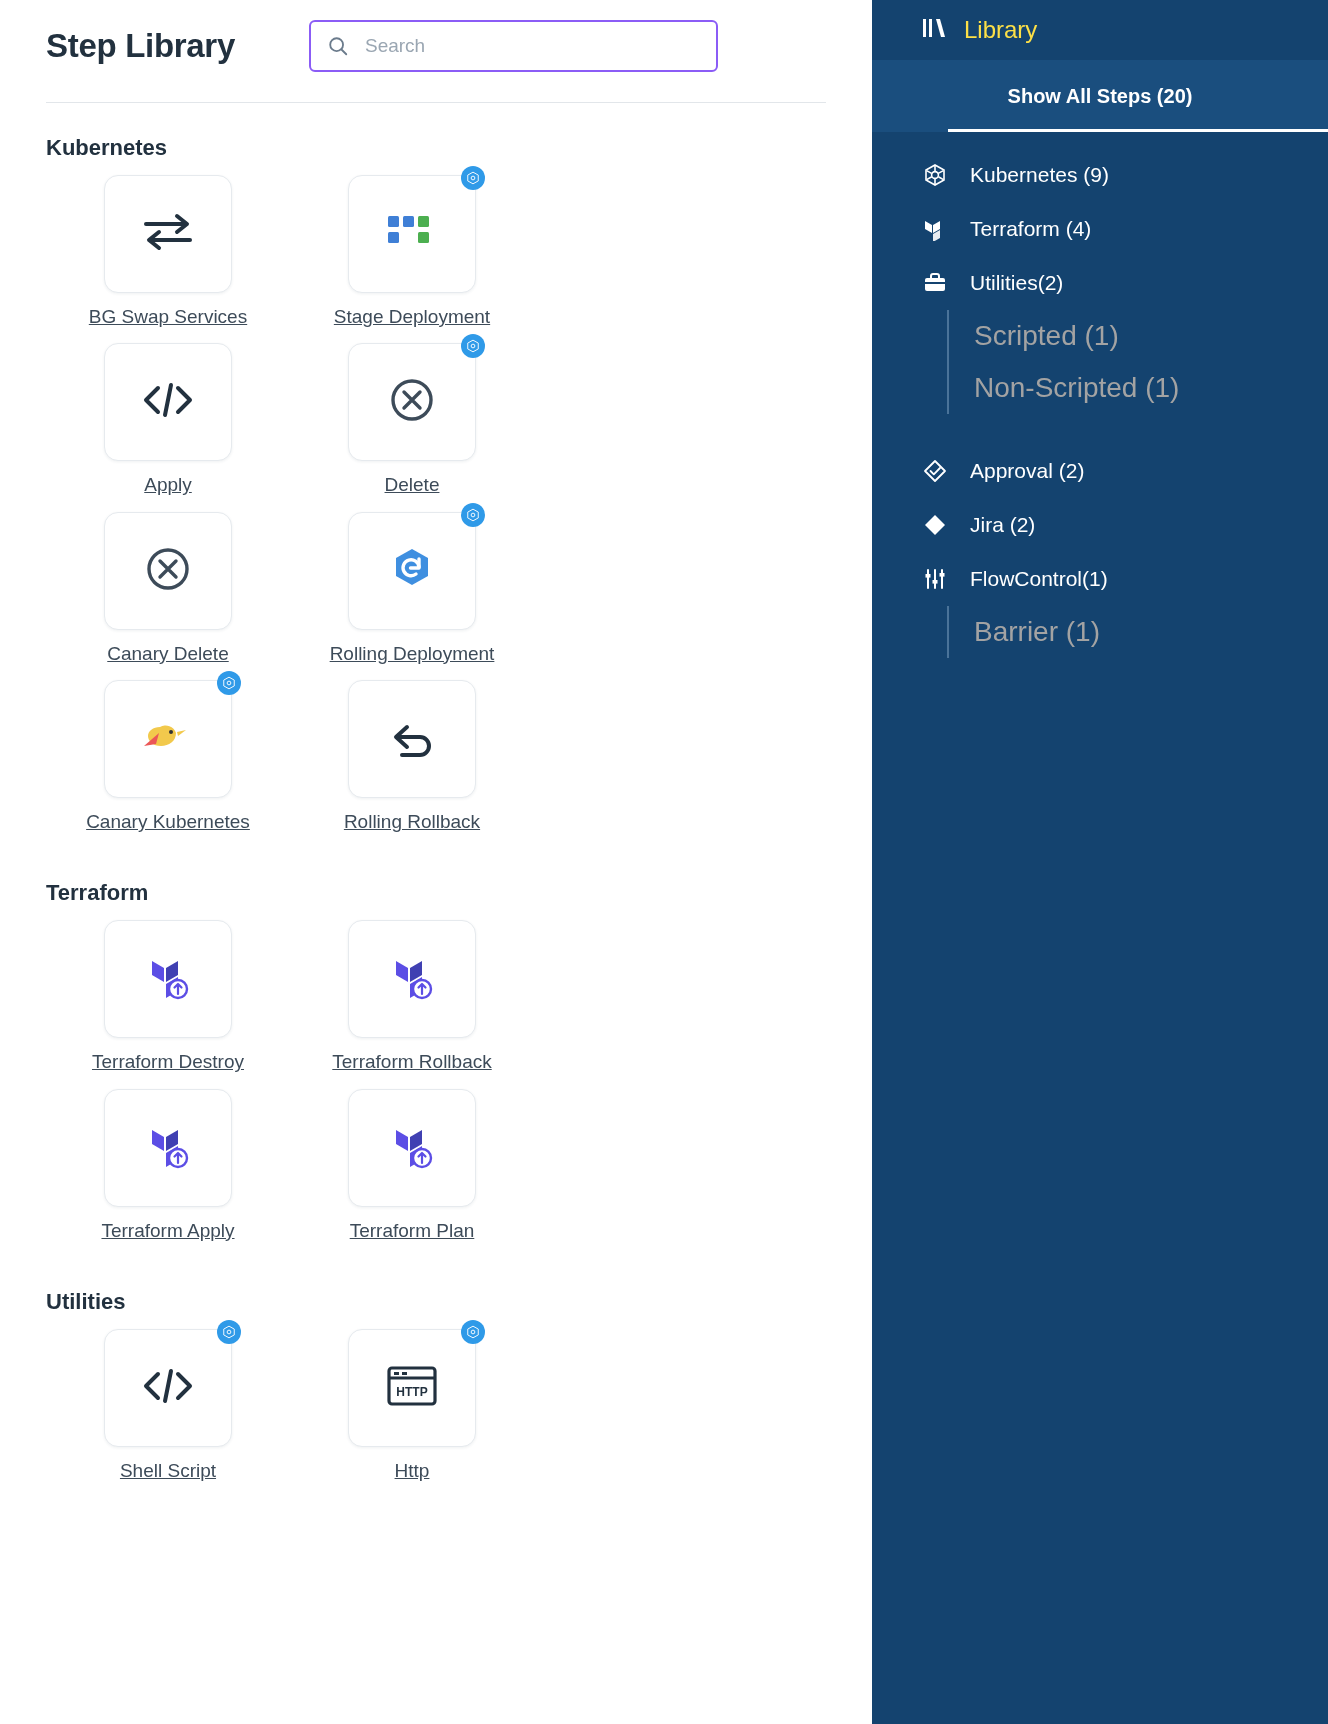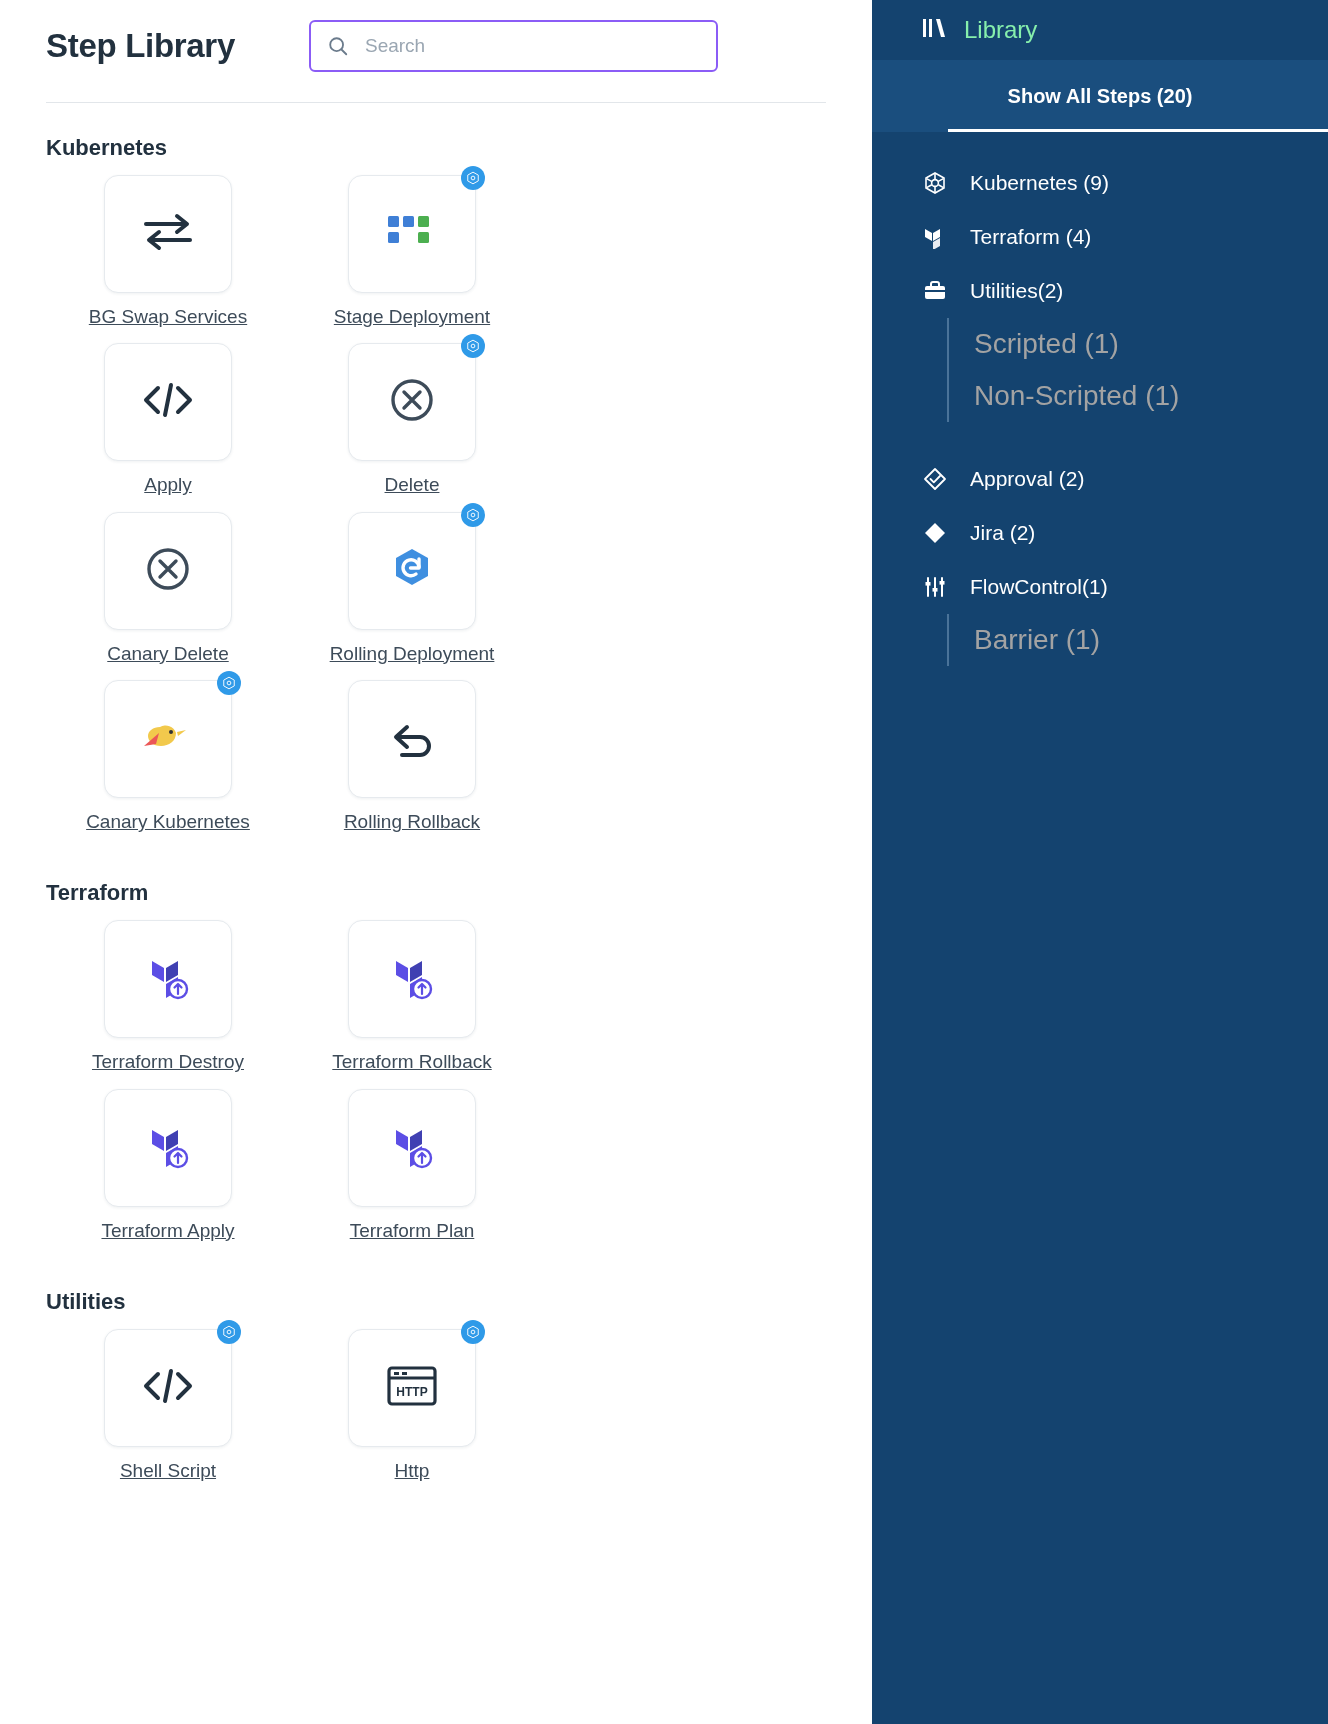--- a/index.html
+++ b/index.html
@@ -140,21 +140,21 @@
     position: relative;
   }
   .rp-header {
     display: flex;
     align-items: center;
     padding: 16px 0 16px 50px;
     gap: 16px;
   }
   .rp-header-title {
     font-size: 24px;
-    color: #86efac;
+    color: #fde047;
   }
   .show-all {
     height: 72px;
     background: #1a4e7e;
     display: flex;
     align-items: center;
     justify-content: center;
     position: relative;
   }
   .show-all-label {
@@ -162,21 +162,21 @@
     font-weight: bold;
     color: #ffffff;
   }
   .show-all::after {
     content: "";
     position: absolute;
     left: 76px; right: 0; bottom: 0;
     height: 3px;
     background: #ffffff;
   }
-  .nav-list { padding-top: 24px; }
+  .nav-list { padding-top: 16px; }
   .nav-item {
     display: flex;
     align-items: center;
     height: 54px;
     padding-left: 50px;
     gap: 22px;
   }
   .nav-icon {
     width: 26px; height: 26px;
     flex: 0 0 26px;

